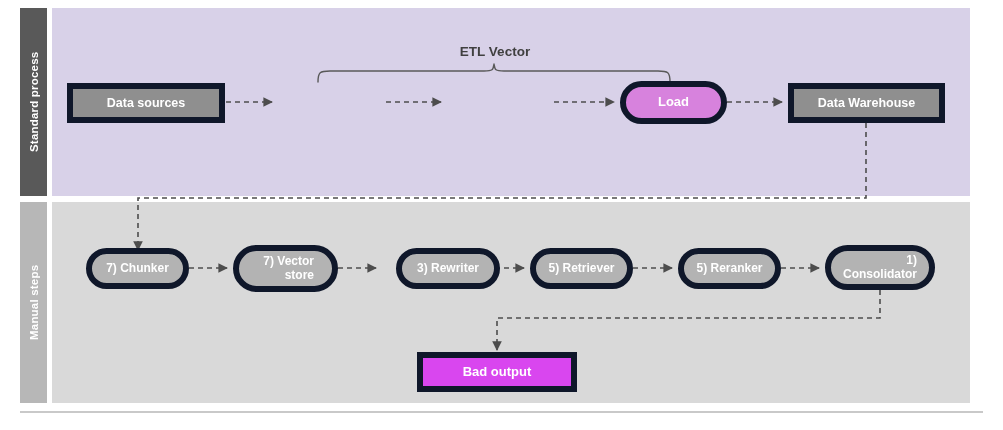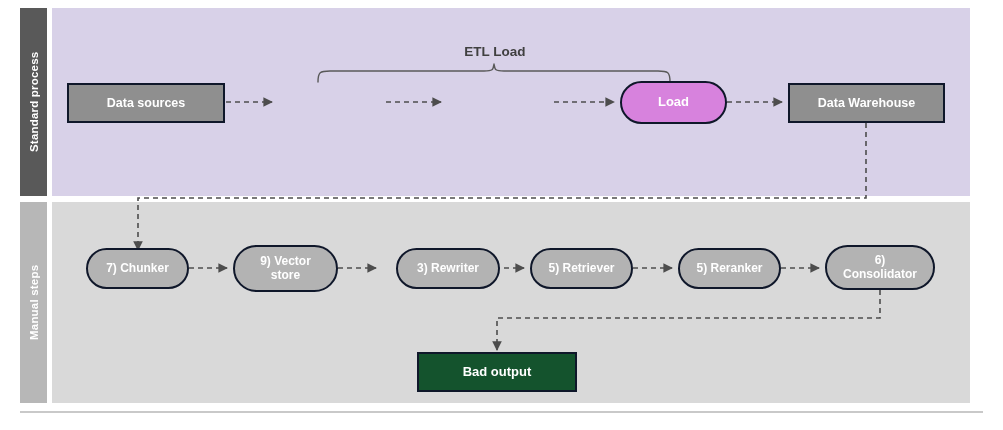--- a/index.html
+++ b/index.html
@@ -48,46 +48,46 @@
     background: #c9c9c9;
   }
 
   
   .node {
     position: absolute;
     box-sizing: border-box;
     display: flex;
     align-items: center;
     justify-content: center;
-    text-align: center;
+    text-align: right;
     font-weight: bold;
     color: #ffffff;
     line-height: 1.15;
-    border: 2px solid #0f172a;
+    border: 6px solid #0f172a;
   }
   .node.rect {
     border-radius: 0;
   }
   .node.pill {
     border-radius: 999px;
   }
   .node.gray-rect {
     background: #8f8f8f;
     font-size: 12.5px;
   }
   .node.magenta-pill {
     background: #d782dd;
     font-size: 13px;
   }
   .node.gray-pill {
     background: #b3b3b3;
     font-size: 12px;
   }
   .node.yellow-rect {
-    background: #14532d;
+    background: #d946ef;
     font-size: 13px;
   }
 
   
   #wires {
     position: absolute;
     left: 0;
     top: 0;
     width: 1003px;
     height: 430px;
@@ -146,37 +146,37 @@
 
     <path d="M 318 82
              C 318 72, 320 71, 330 71
              L 484 71
              C 493 71, 493 70, 494 64
              C 495 70, 495 71, 504 71
              L 658 71
              C 668 71, 670 72, 670 82" fill="none" stroke="#595959" stroke-width="1.4" stroke-linecap="round" stroke-linejoin="round"></path>
   </svg>
 
-  <div id="etl-label">ETL Load</div>
+  <div id="etl-label">ETL Vector</div>
 
   <div class="node rect gray-rect" style="left:67px; top:83px; width:158px; height:40px;">Data sources</div>
 
 
 
   <div class="node rect gray-rect" style="left:788px; top:83px; width:157px; height:40px;">Data Warehouse</div>
 
   <div class="node pill magenta-pill" style="left:620px; top:81px; width:107px; height:43px;">Load</div>
 
   <div class="node pill gray-pill" style="left:86px; top:248px; width:103px; height:41px;">7) Chunker</div>
 
-  <div class="node pill gray-pill" style="left:233px; top:245px; width:105px; height:47px; padding:0 18px;">9) Vector store</div>
+  <div class="node pill gray-pill" style="left:233px; top:245px; width:105px; height:47px; padding:0 18px;">7) Vector store</div>
 
   <div class="node pill gray-pill" style="left:396px; top:248px; width:104px; height:41px;">3) Rewriter</div>
 
   <div class="node pill gray-pill" style="left:530px; top:248px; width:103px; height:41px;">5) Retriever</div>
 
   <div class="node pill gray-pill" style="left:678px; top:248px; width:103px; height:41px;">5) Reranker</div>
 
-  <div class="node pill gray-pill" style="left:825px; top:245px; width:110px; height:45px; padding:0 14px;">6) Consolidator</div>
+  <div class="node pill gray-pill" style="left:825px; top:245px; width:110px; height:45px; padding:0 14px;">1) Consolidator</div>
 
   <div class="node rect yellow-rect" style="left:417px; top:352px; width:160px; height:40px;">Bad output</div>
 
 </div>
 
 </body></html>

